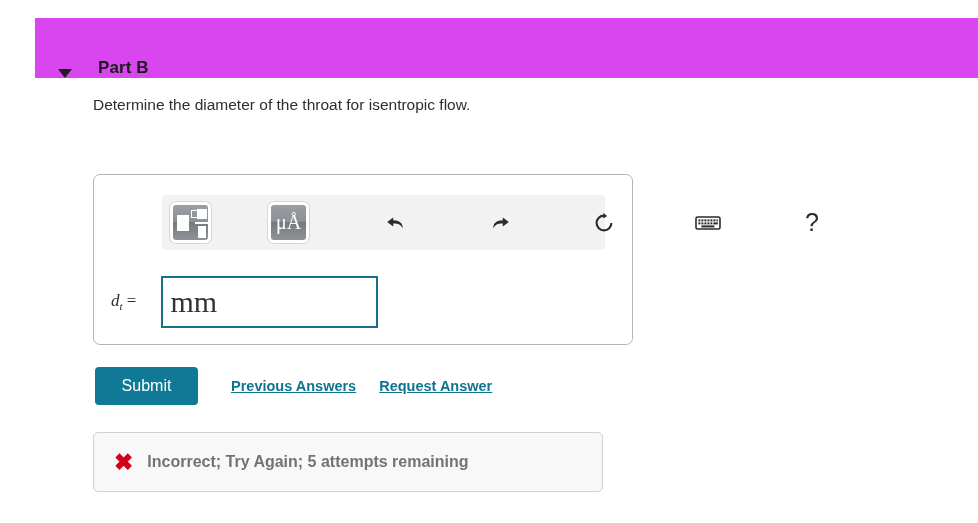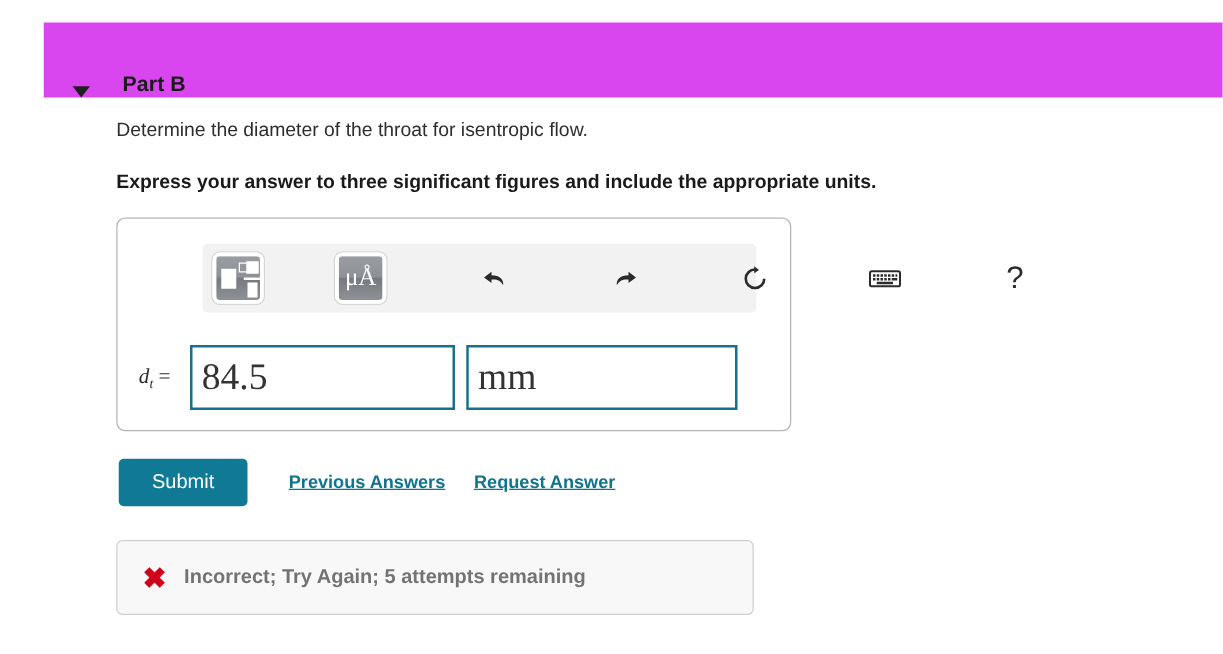--- a/index.html
+++ b/index.html
@@ -243,21 +243,20 @@
 </head>
 <body>
 
 <div class="part-header">
   <div class="disclosure-triangle"></div>
   <div class="part-title">Part B</div>
 </div>
 
 <div class="content">
   <p class="prompt-text">Determine the diameter of the throat for isentropic flow.</p>
-  <p class="prompt-bold">Express your answer to three significant figures and include the appropriate units.</p>
 </div>
 
 <div class="answer-box">
 
   <div class="toolbar">
 
     <div class="tb-btn">
       <span class="ic-tmpl-a"></span>
       <span class="ic-tmpl-b"></span>
       <span class="ic-tmpl-c"></span>
@@ -307,21 +306,20 @@
         </g>
       </svg>
     </div>
 
     <div class="tb-icon tb-gap tb-help">?</div>
   </div>
 
   <div class="input-row">
     <span class="var-label"><i>d</i><sub>t</sub> <span>=</span></span>
 
-    <div class="ans-field ans-value">84.5</div>
 
     <div class="ans-field ans-units">mm</div>
   </div>
 </div>
 
 <div class="actions">
   <button class="submit-btn">Submit</button>
   <span class="link link-prev">Previous Answers</span>
   <span class="link link-req">Request Answer</span>
 </div>

